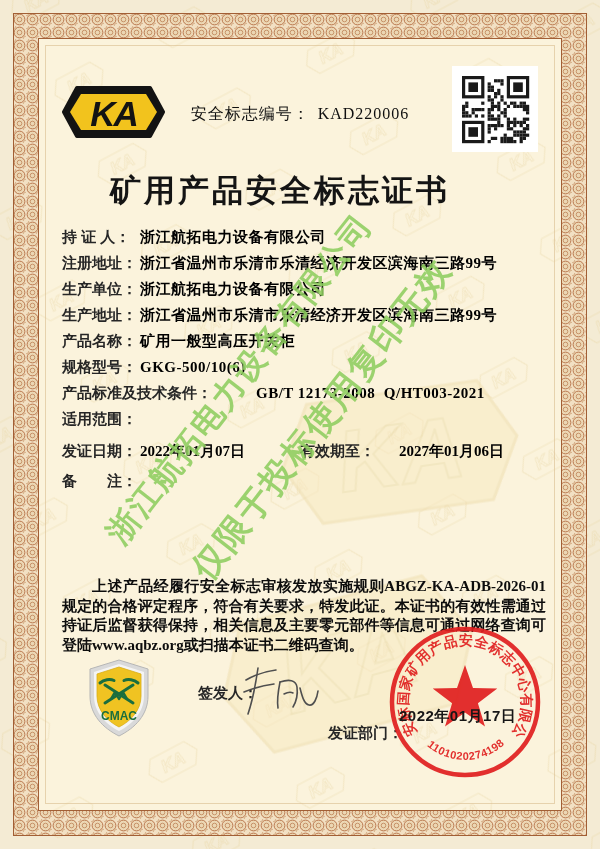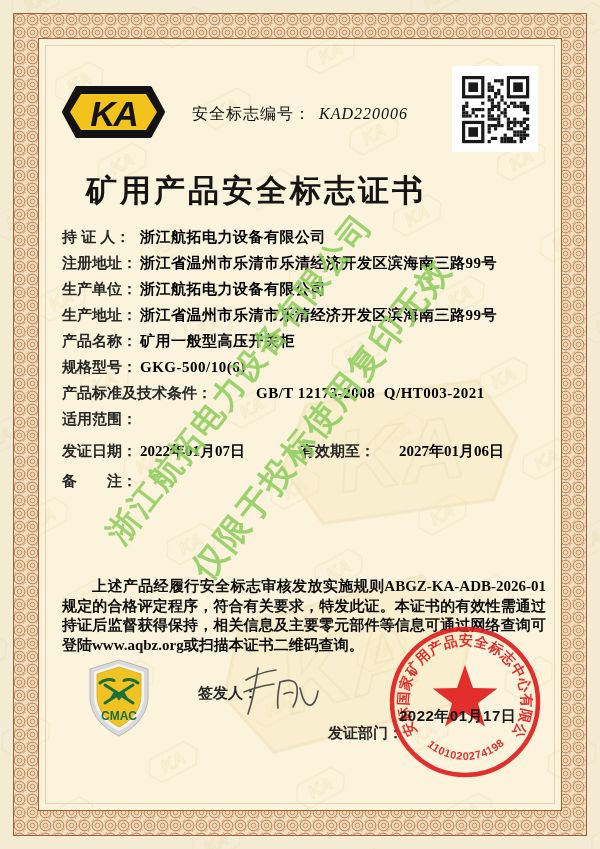--- a/index.html
+++ b/index.html
@@ -4,26 +4,26 @@
 <style>
   html,body{margin:0;padding:0;background:#e8e2d2;}
   .page{position:relative;width:600px;height:849px;overflow:hidden;background:#f4ebd4;
         font-family:"Liberation Sans",sans-serif;color:#111;}
   .decor{position:absolute;left:0;top:0;z-index:0;}
   .content{position:absolute;left:0;top:0;width:600px;height:849px;z-index:1;}
 
   .kalogo{position:absolute;left:62px;top:84px;}
   .certno{position:absolute;left:0;top:104px;width:600px;text-align:center;
           font-family:"Liberation Serif",serif;font-size:16px;color:#101010;letter-spacing:1px;}
-  .certno .num{margin-left:8px;font-style:italic;}
+  .certno .num{margin-left:8px;}
   .qr{position:absolute;left:452px;top:66px;width:86px;height:86px;background:#ffffff;}
 
   .title{position:absolute;left:0;top:170px;width:512px;text-align:center;
          font-family:"Liberation Serif",serif;font-weight:bold;font-size:31px;
-         letter-spacing:3px;color:#141414;}
+         letter-spacing:3px;color:#141414;padding-left:24px;}
 
   .fields{position:absolute;left:62px;top:224px;width:486px;}
   .row{display:flex;align-items:center;height:26px;font-size:15px;}
   .row .label{min-width:78px;}
   .label{font-weight:bold;color:#262626;white-space:pre;}
   .value{font-weight:bold;color:#000;white-space:pre;font-family:"Liberation Serif",serif;}
   .row-std .value{letter-spacing:0.5px;}
   .row-std7 .value{margin-left:44px;}
   .row-dates{margin-top:4px;height:30px;}
   .row-dates .v1{width:126px;}

